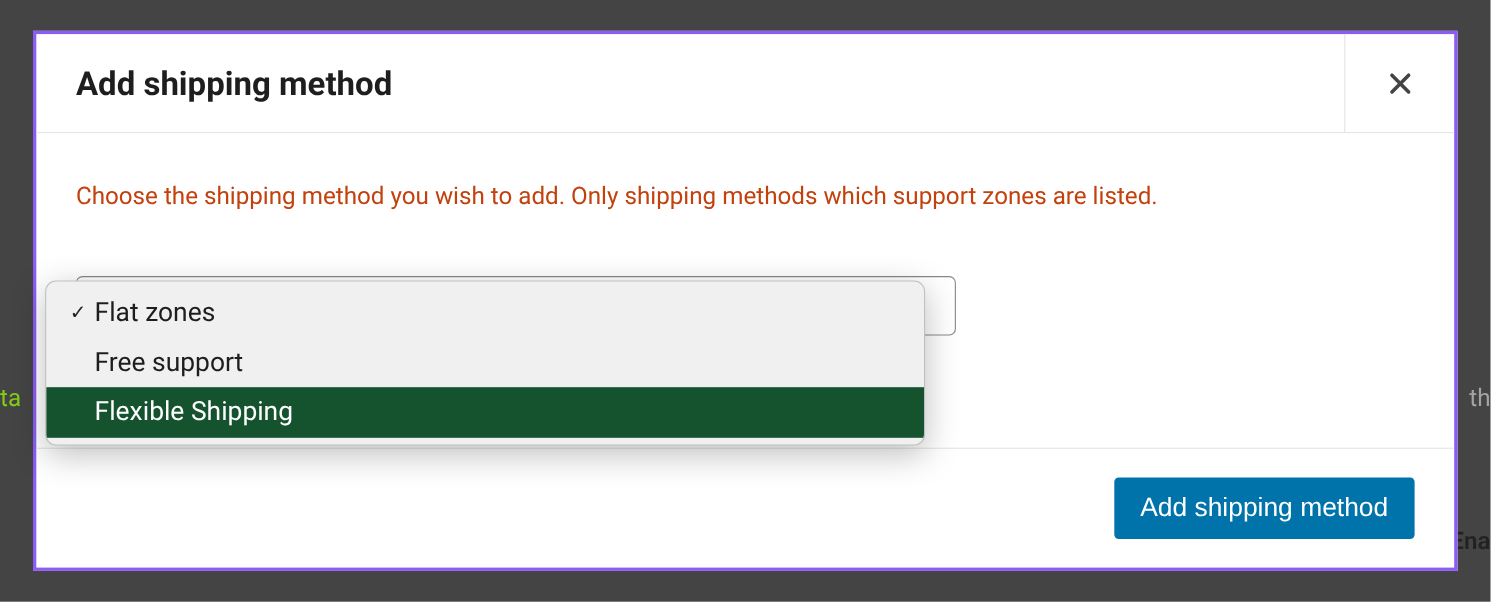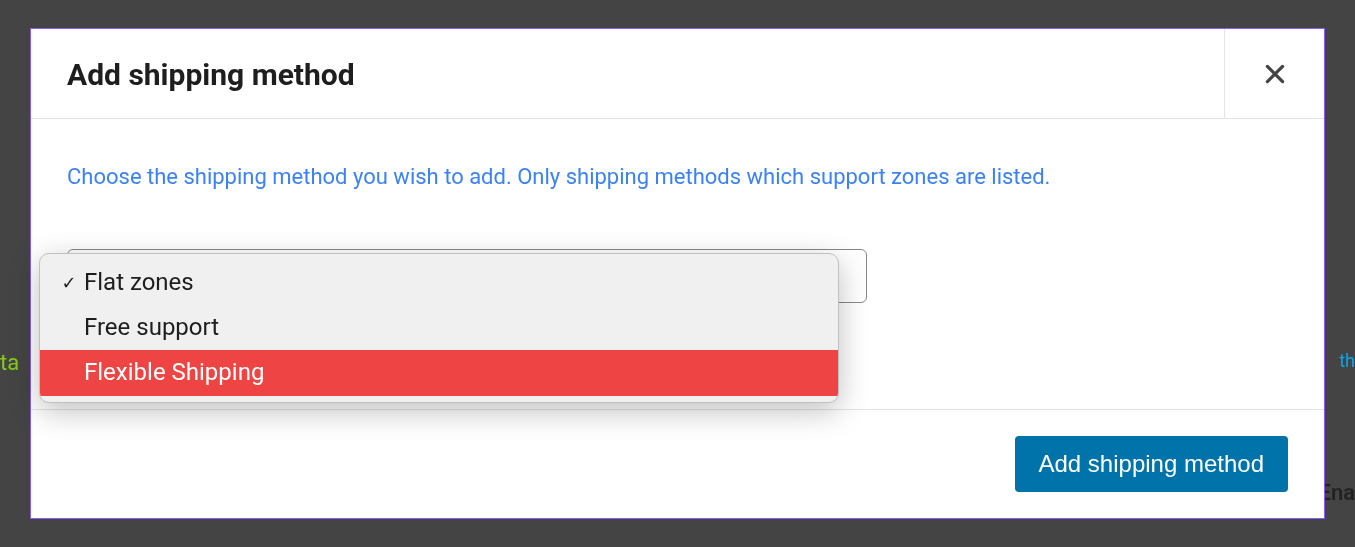--- a/index.html
+++ b/index.html
@@ -11,21 +11,21 @@
       position: relative;
       overflow: hidden;
     }
     .modal {
       position: absolute;
       top: 28px;
       left: 30px;
       right: 30px;
       bottom: 28px;
       background: #fff;
-      border: 1px solid #8b5cf6;
+      border: 3px solid #8b5cf6;
       display: flex;
       flex-direction: column;
     }
     .modal-header {
       display: flex;
       align-items: stretch;
       border-bottom: 1px solid #e4e4e4;
     }
     .modal-title {
       flex: 1;
@@ -44,21 +44,21 @@
       color: #444;
     }
     .close-btn svg { width: 26px; height: 26px; }
     .modal-body {
       padding: 45px 36px 10px;
       flex: 1;
       position: relative;
     }
     .instruction {
       font-size: 22px;
-      color: #3b82f6;
+      color: #c2410c;
     }
     .select-native-box {
       position: absolute;
       top: 130px;
       left: 36px;
       width: 800px;
       height: 54px;
       border: 1px solid #888;
       border-radius: 6px;
       background: #fff;
@@ -86,21 +86,21 @@
     }
     .dropdown-item .check {
       width: 30px;
       display: inline-flex;
       align-items: center;
       justify-content: center;
       font-size: 18px;
       color: #222;
     }
     .dropdown-item.highlighted {
-      background: #ef4444;
+      background: #14532d;
       color: #fff;
     }
     .dropdown-item.highlighted .check { color: #fff; }
     .modal-footer {
       border-top: 1px solid #e4e4e4;
       padding: 26px 36px;
       display: flex;
       justify-content: flex-end;
     }
     .primary-btn {
@@ -117,22 +117,22 @@
       position: absolute;
       left: 0;
       top: 350px;
       color: #84cc16;
       font-size: 22px;
     }
     .bg-text-right1 {
       position: absolute;
       right: 0;
       top: 350px;
-      color: #0ea5e9;
-      font-size: 18px;
+      color: #a3a3a3;
+      font-size: 22px;
     }
     .bg-text-right2 {
       position: absolute;
       right: 0;
       top: 480px;
       color: #222;
       font-size: 22px;
       font-weight: 600;
     }
   </style>

